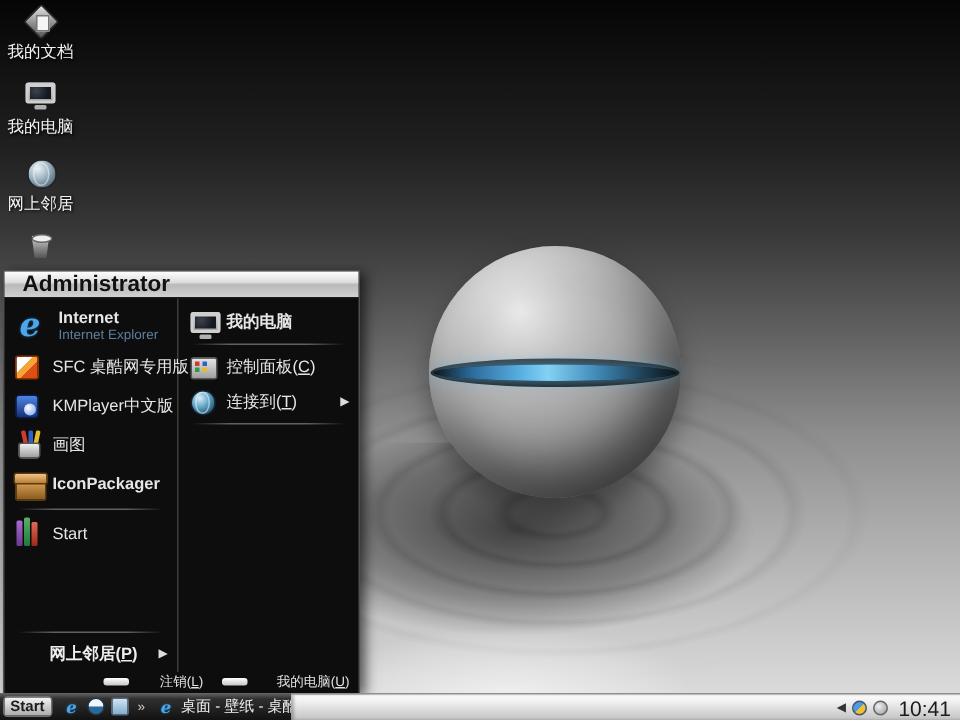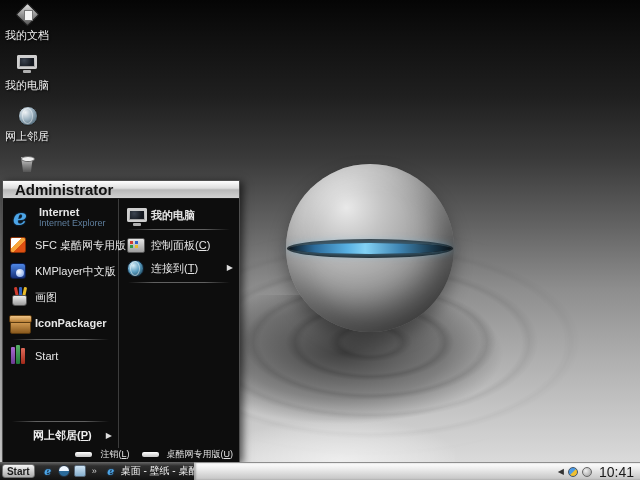--- a/index.html
+++ b/index.html
@@ -66,21 +66,21 @@
   .mi-left{height:26px;}
   .mi-left.tall{height:30px;}
   .mi-right{height:23px;gap:6px;padding:2px 6px;}
   .sep{height:1px;flex:none;margin:3px 9px;
     background:linear-gradient(90deg,transparent,#606060 25%,#606060 75%,transparent);}
   .spacer{flex:1;}
   .all-programs{display:flex;align-items:center;gap:14px;padding:3px 5px 5px 30px;cursor:default;}
   .all-programs .txt{font-size:11px;font-weight:bold;color:#eee;}
   .all-programs .arr{font-size:8px;color:#ddd;}
   .menu-footer{flex:none;height:14px;display:flex;align-items:center;justify-content:flex-end;gap:12px;padding:0 6px 2px 0;}
-  .foot-btn{display:flex;align-items:center;gap:8px;cursor:default;justify-content:center;}
+  .foot-btn{display:flex;align-items:center;gap:20px;cursor:default;justify-content:center;}
   .foot-btn .txt{font-size:9px;color:#e0e0e0;}
   .bar-ic{width:17px;height:5px;border-radius:2px;background:linear-gradient(180deg,#ffffff,#c6c6c6);box-shadow:0 0 1px #000;}
   .ak{text-decoration:underline;}
   .sub-arr{margin-left:auto;font-size:8px;color:#ddd;}
   
   .sic{width:20px;height:20px;position:relative;flex:none;}
   .sic24{width:24px;height:24px;position:relative;flex:none;}
   .ic-ie{display:flex;align-items:center;justify-content:center;}
   .ic-ie::before{content:"e";font-family:"DejaVu Serif",serif;font-style:italic;font-weight:bold;
     color:#4da6e8;text-shadow:0 0 2px #1d5d96;}
@@ -251,21 +251,21 @@
         <div class="sep"></div>
       </div>
     </div>
     <div class="menu-footer">
       <div class="foot-btn">
         <span class="bar-ic"></span>
         <span class="txt"><span>注销(</span><span class="ak">L</span><span>)</span></span>
       </div>
       <div class="foot-btn">
         <span class="bar-ic"></span>
-        <span class="txt"><span>桌酷网专用版(</span><span class="ak">U</span><span>)</span></span>
+        <span class="txt"><span>我的电脑(</span><span class="ak">U</span><span>)</span></span>
       </div>
     </div>
   </div>
 
   <div class="taskbar">
     <div class="tb-dark">
       <div class="start-btn">
         <span>Start</span>
       </div>
       <div class="ql">

